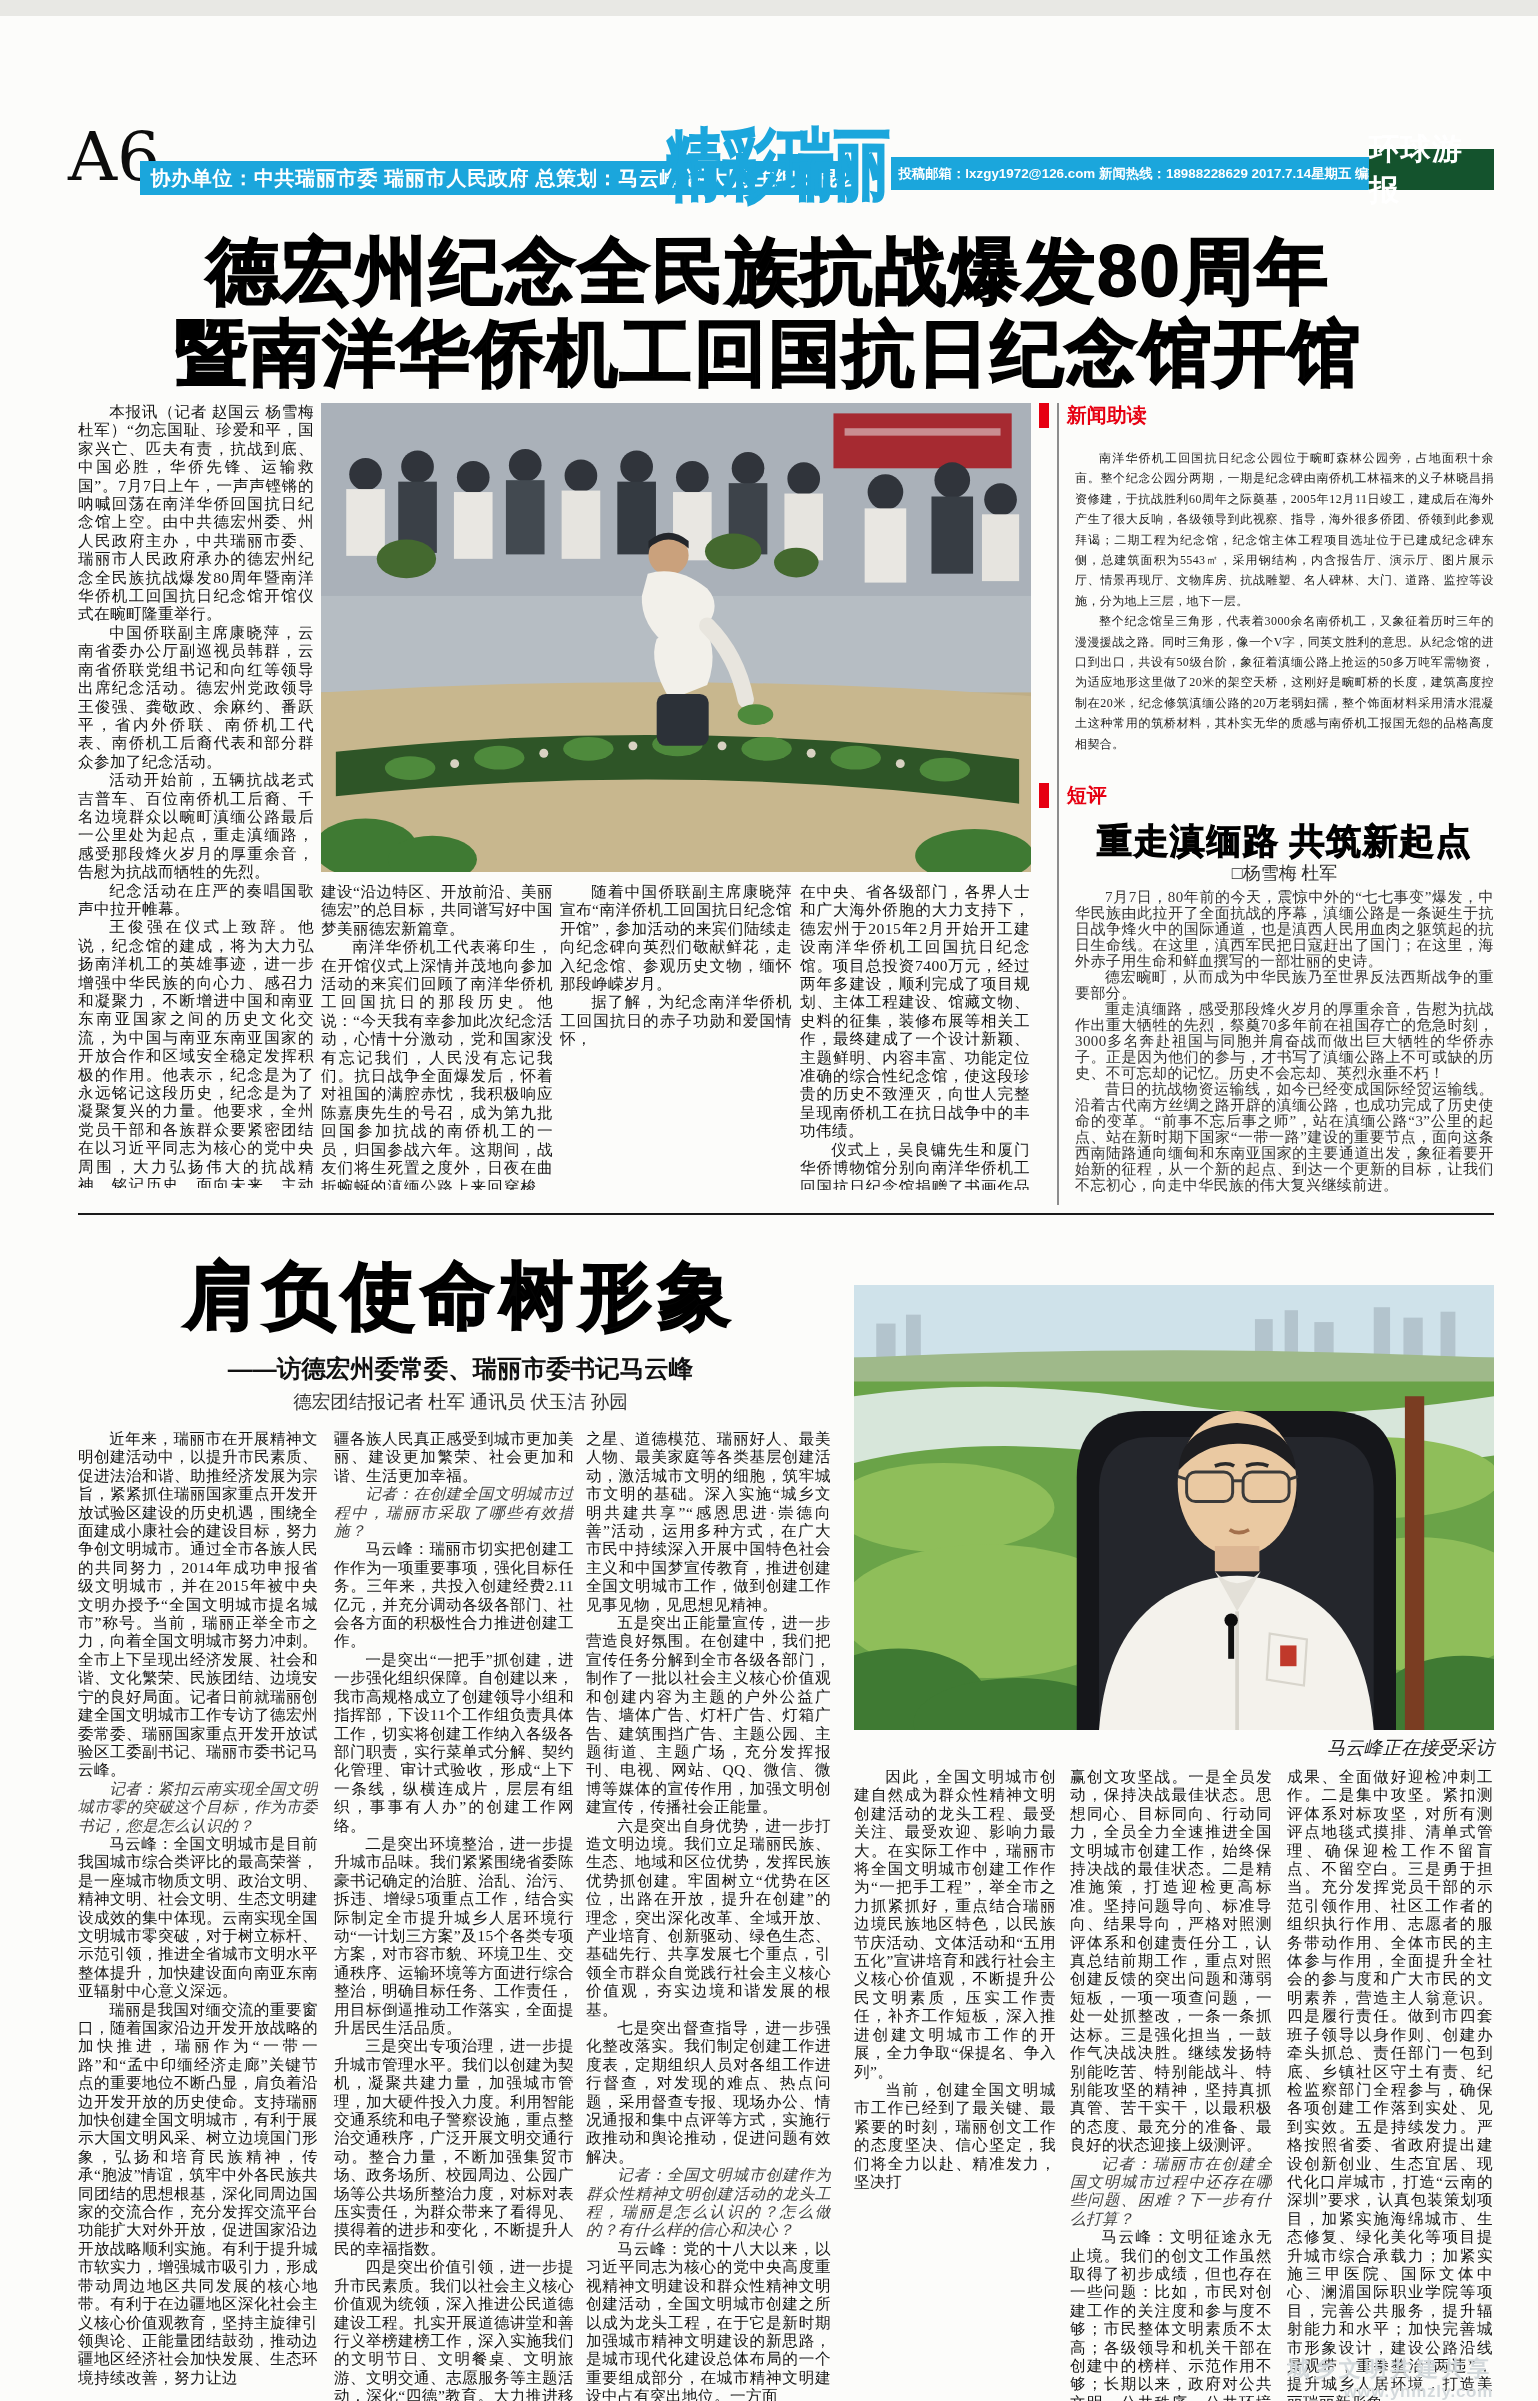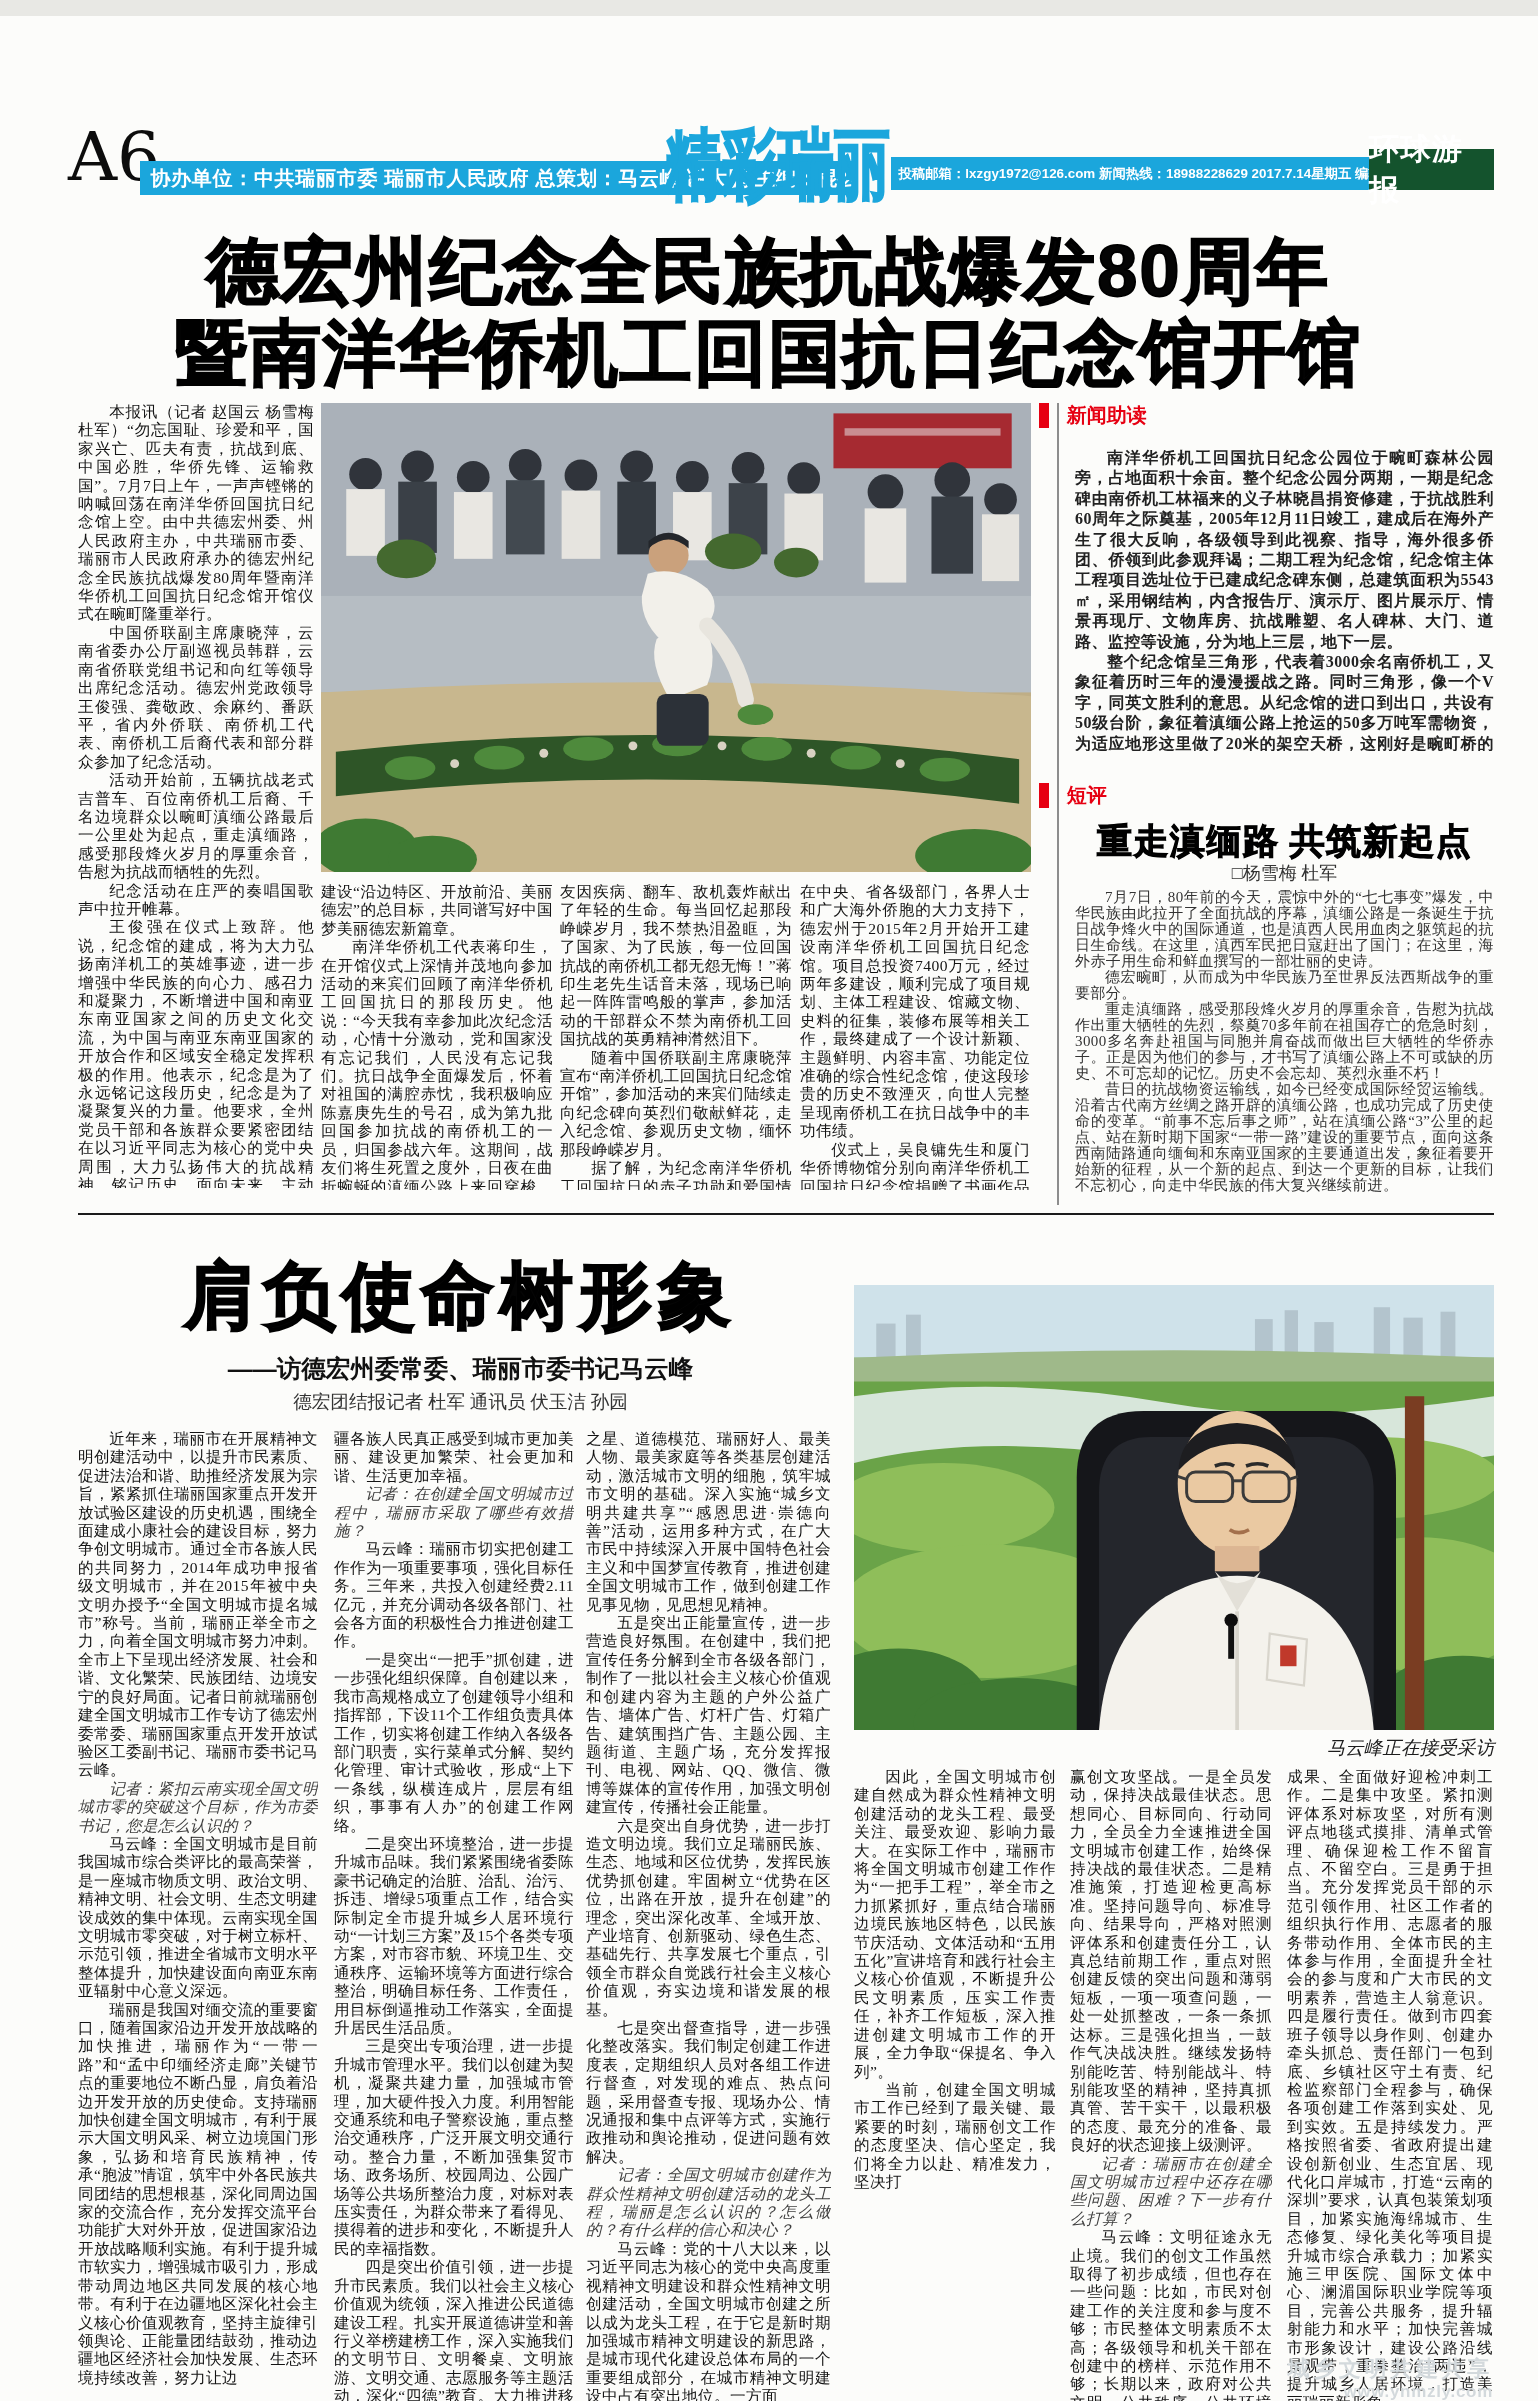--- a/index.html
+++ b/index.html
@@ -33,21 +33,21 @@
   .lc2{left:321px;top:867px;width:232px;height:307px;}
   .lc3{left:560px;top:867px;width:232px;height:307px;}
   .lc4{left:800px;top:867px;width:230px;height:307px;}
   .lead-photo{position:absolute;left:321px;top:387px;width:710px;height:469px;}
   
   .vdiv{position:absolute;left:1057px;top:387px;width:1.5px;height:802px;background:#8d8d8d;}
   .red-label{position:absolute;font-family:"Liberation Sans",sans-serif;font-weight:bold;
              color:#e60012;font-size:20px;display:flex;align-items:center;gap:18px;}
   .red-tick{display:inline-block;width:9.7px;height:25px;background:#e60012;}
   .aid-label{left:1039px;top:386px;}
-  .aid-body{left:1075px;top:432px;width:419px;height:303px;font-size:16px;line-height:20.4px;color:#222;font-weight:bold;}
+  .aid-body{left:1075px;top:432px;width:419px;height:303px;font-size:12px;line-height:20.4px;color:#222;}
   .cmt-label{left:1039px;top:766px;}
   .cmt-title{position:absolute;left:1075px;top:802px;width:419px;text-align:center;
              font-size:35px;font-weight:900;color:#0a0a0a;letter-spacing:1.5px;
              font-family:"Liberation Serif",serif;-webkit-text-stroke:1.1px #000;}
   .cmt-byline{position:absolute;left:1075px;top:845px;width:419px;text-align:center;
               font-size:18px;color:#333;}
   .cmt-body{left:1075px;top:873px;width:419px;height:316px;font-size:15px;line-height:16px;color:#333;}
   
   .hrule{position:absolute;left:78px;top:1197px;width:1416px;height:2.2px;background:#1a1a1a;}
   
@@ -171,21 +171,20 @@
       <p class="para">纪念活动在庄严的奏唱国歌声中拉开帷幕。</p>
       <p class="para">王俊强在仪式上致辞。他说，纪念馆的建成，将为大力弘扬南洋机工的英雄事迹，进一步增强中华民族的向心力、感召力和凝聚力，不断增进中国和南亚东南亚国家之间的历史文化交流，为中国与南亚东南亚国家的开放合作和区域安全稳定发挥积极的作用。他表示，纪念是为了永远铭记这段历史，纪念是为了凝聚复兴的力量。他要求，全州党员干部和各族群众要紧密团结在以习近平同志为核心的党中央周围，大力弘扬伟大的抗战精神，铭记历史、面向未来，主动服务和融入国家“一带一路”和孟中印缅经济走廊建设，围绕</p>
     </div>
   <div class="colbox lc2">
 
   <p class="para cont">建设“沿边特区、开放前沿、美丽德宏”的总目标，共同谱写好中国梦美丽德宏新篇章。</p>
       <p class="para">南洋华侨机工代表蒋印生，在开馆仪式上深情并茂地向参加活动的来宾们回顾了南洋华侨机工回国抗日的那段历史。他说：“今天我有幸参加此次纪念活动，心情十分激动，党和国家没有忘记我们，人民没有忘记我们。抗日战争全面爆发后，怀着对祖国的满腔赤忱，我积极响应陈嘉庚先生的号召，成为第九批回国参加抗战的南侨机工的一员，归国参战六年。这期间，战友们将生死置之度外，日夜在曲折蜿蜒的滇缅公路上来回穿梭，为保障抗日前线的物资供应，许多战</p>
     </div>
   <div class="colbox lc3">
 
-  <p class="para cont">友因疾病、翻车、敌机轰炸献出了年轻的生命。每当回忆起那段峥嵘岁月，我不禁热泪盈眶，为了国家、为了民族，每一位回国抗战的南侨机工都无怨无悔！”蒋印生老先生话音未落，现场已响起一阵阵雷鸣般的掌声，参加活动的干部群众不禁为南侨机工回国抗战的英勇精神潸然泪下。</p>
       <p class="para">随着中国侨联副主席康晓萍宣布“南洋侨机工回国抗日纪念馆开馆”，参加活动的来宾们陆续走向纪念碑向英烈们敬献鲜花，走入纪念馆、参观历史文物，缅怀那段峥嵘岁月。</p>
       <p class="para">据了解，为纪念南洋华侨机工回国抗日的赤子功勋和爱国情怀，</p>
     </div>
   <div class="colbox lc4">
 
   <p class="para cont">在中央、省各级部门，各界人士和广大海外侨胞的大力支持下，德宏州于2015年2月开始开工建设南洋华侨机工回国抗日纪念馆。项目总投资7400万元，经过两年多建设，顺利完成了项目规划、主体工程建设、馆藏文物、史料的征集，装修布展等相关工作，最终建成了一个设计新颖、主题鲜明、内容丰富、功能定位准确的综合性纪念馆，使这段珍贵的历史不致湮灭，向世人完整呈现南侨机工在抗日战争中的丰功伟绩。</p>
       <p class="para">仪式上，吴良镛先生和厦门华侨博物馆分别向南洋华侨机工回国抗日纪念馆捐赠了书画作品和书籍。</p>
     </div>
 
   <div class="vdiv"></div>

